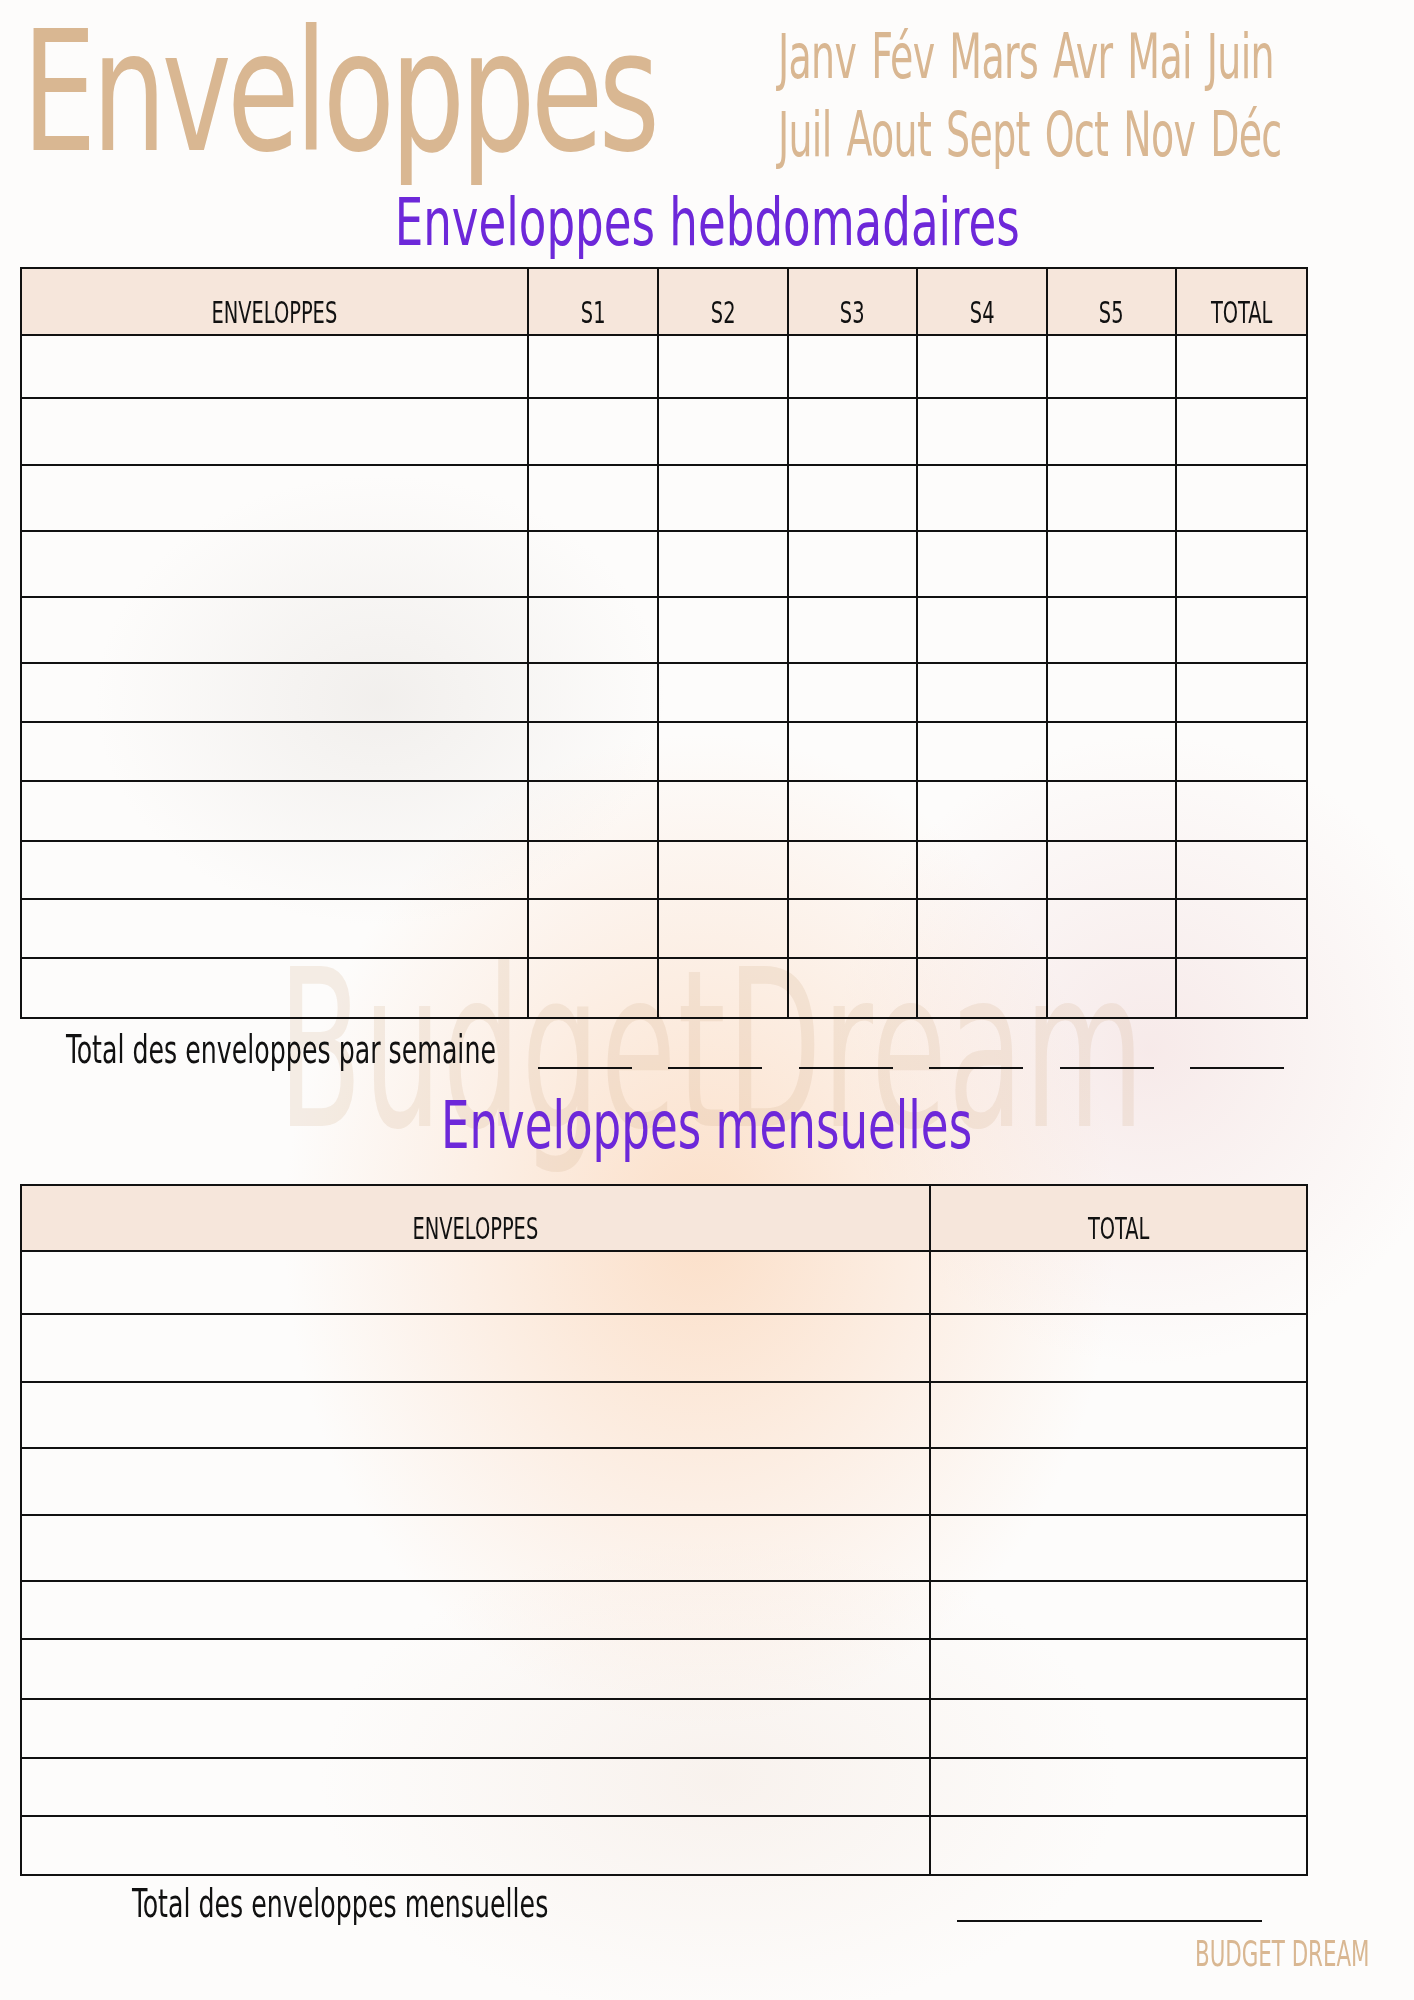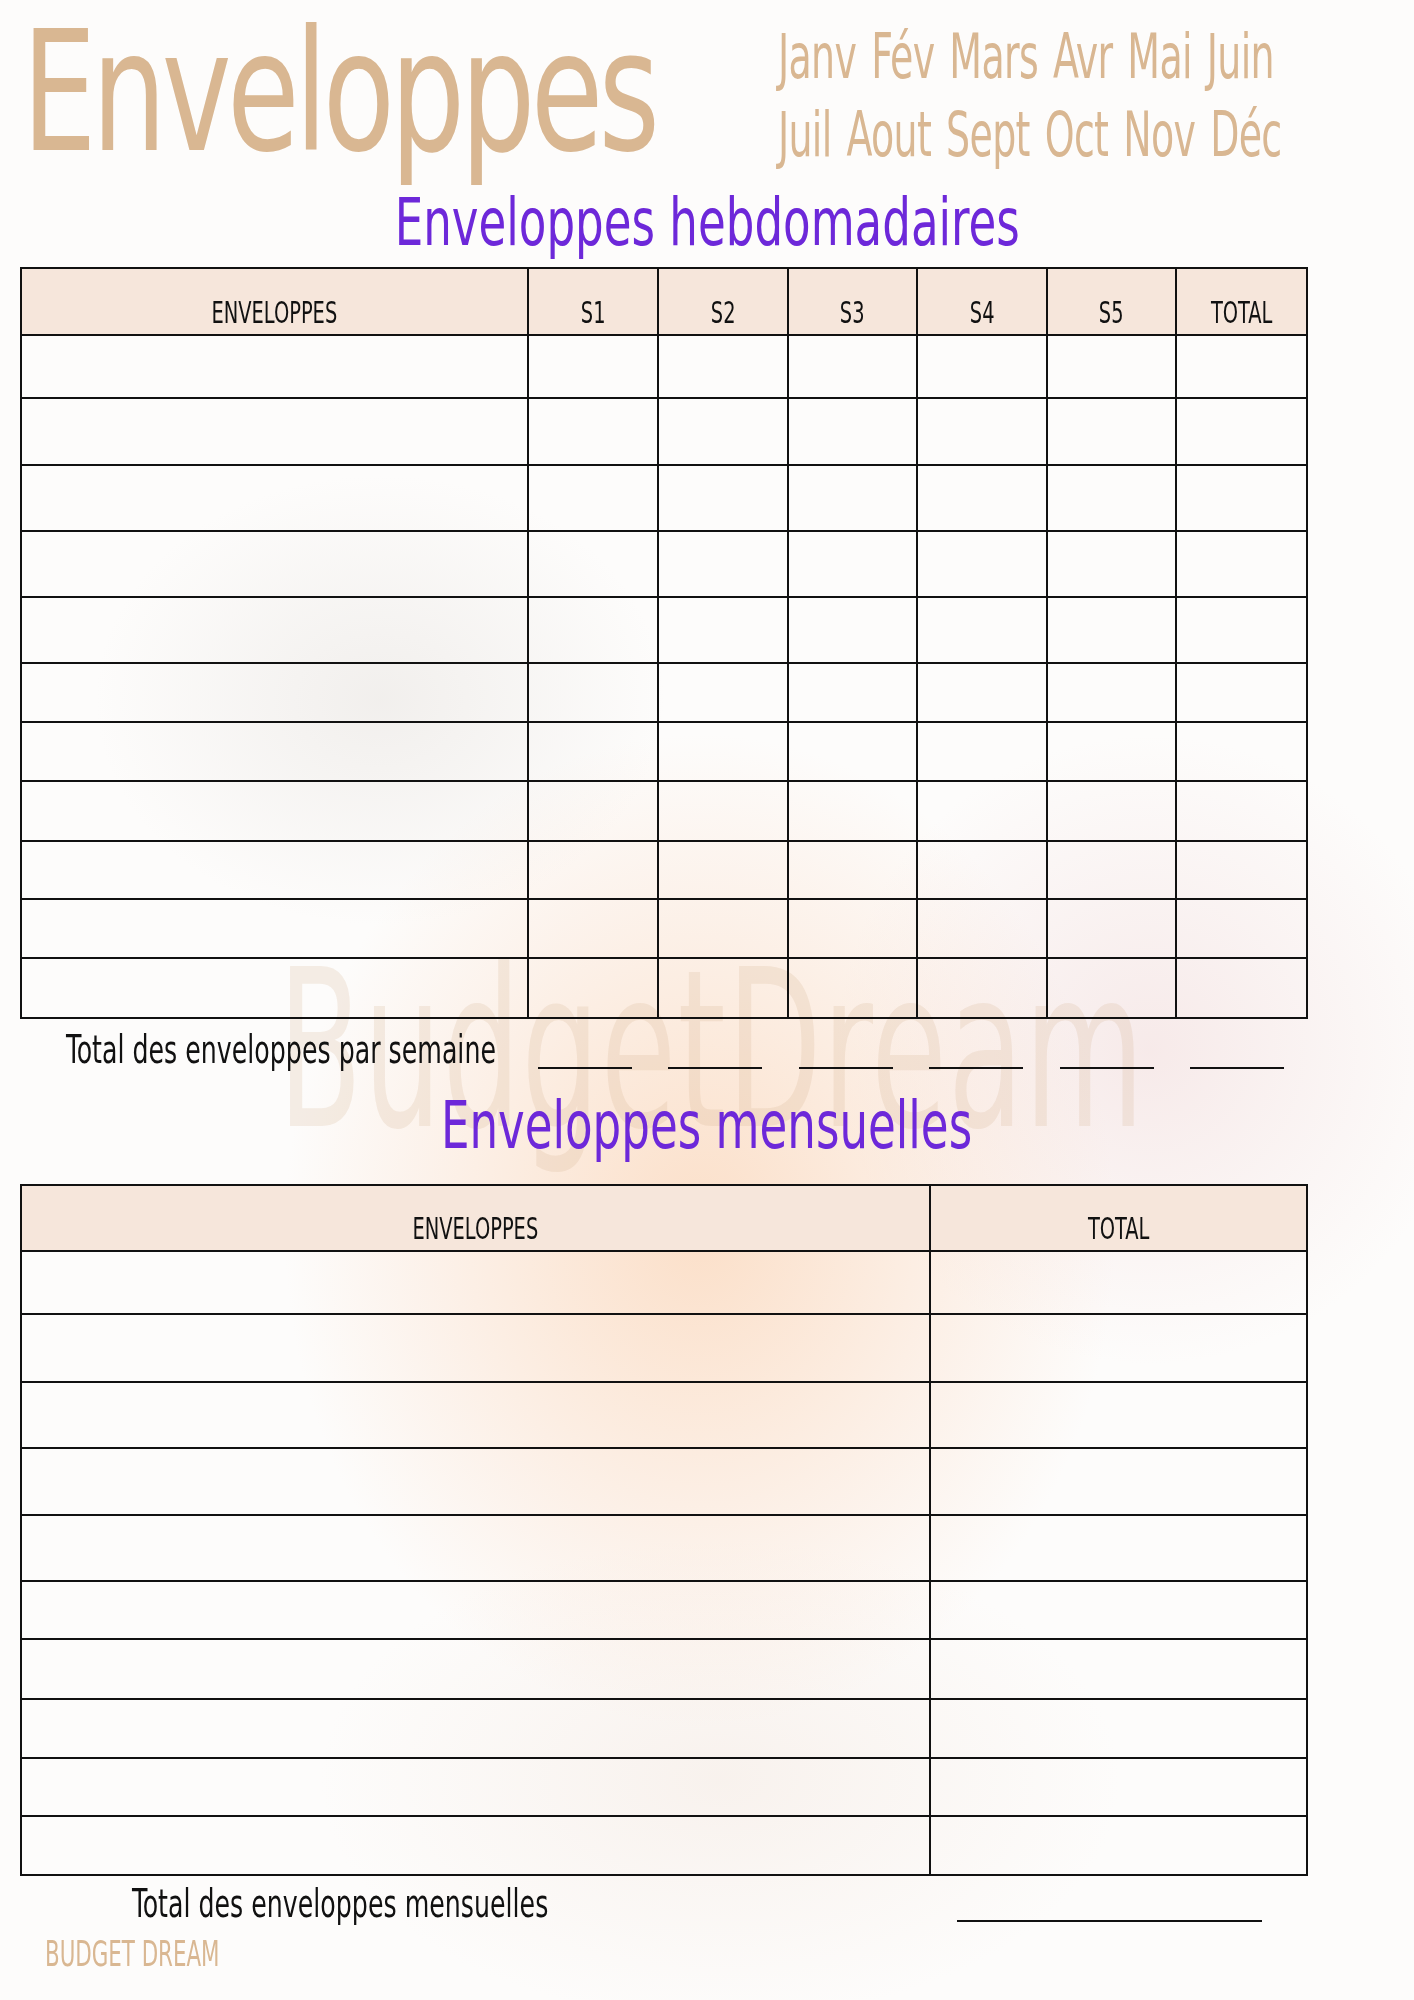--- a/index.html
+++ b/index.html
@@ -43,21 +43,21 @@
   table.grid th span { display:inline-block; transform:scaleX(0.72); }
   table.grid td { background:transparent; }
   .caption { color:#111; font-size:39px; line-height:1; white-space:nowrap;text-decoration:underline; }
   .caption span { display:inline-block; transform:scaleX(0.72); transform-origin:left top; }
   .blank { position:absolute; height:2px; background:#111; }
   .watermark {
     left:278px; top:940px; font-size:220px; line-height:1; color:rgba(205,165,125,0.18);
     transform:scaleX(0.62); transform-origin:left top; white-space:nowrap; letter-spacing:2px;
   }
   .footer {
-    left:0; width:1414px; top:1936px; text-align:left; font-size:36px; line-height:1;
+    left:0; width:1414px; top:1936px; text-align:right; font-size:36px; line-height:1;
   }
   .footer span { display:inline-block; transform:scaleX(0.66); }
 </style>
 </head>
 <body>
 
 <div class="bg-glow"></div>
 
 <div class="abs watermark">BudgetDream</div>
 

